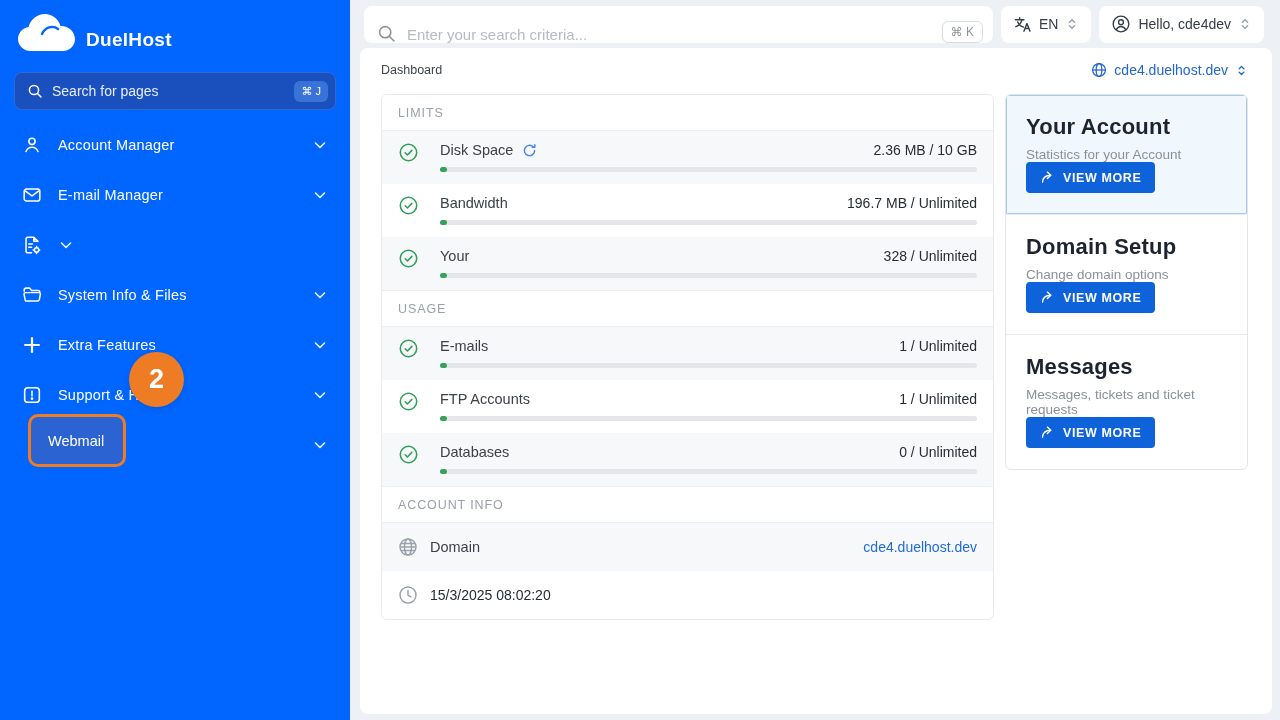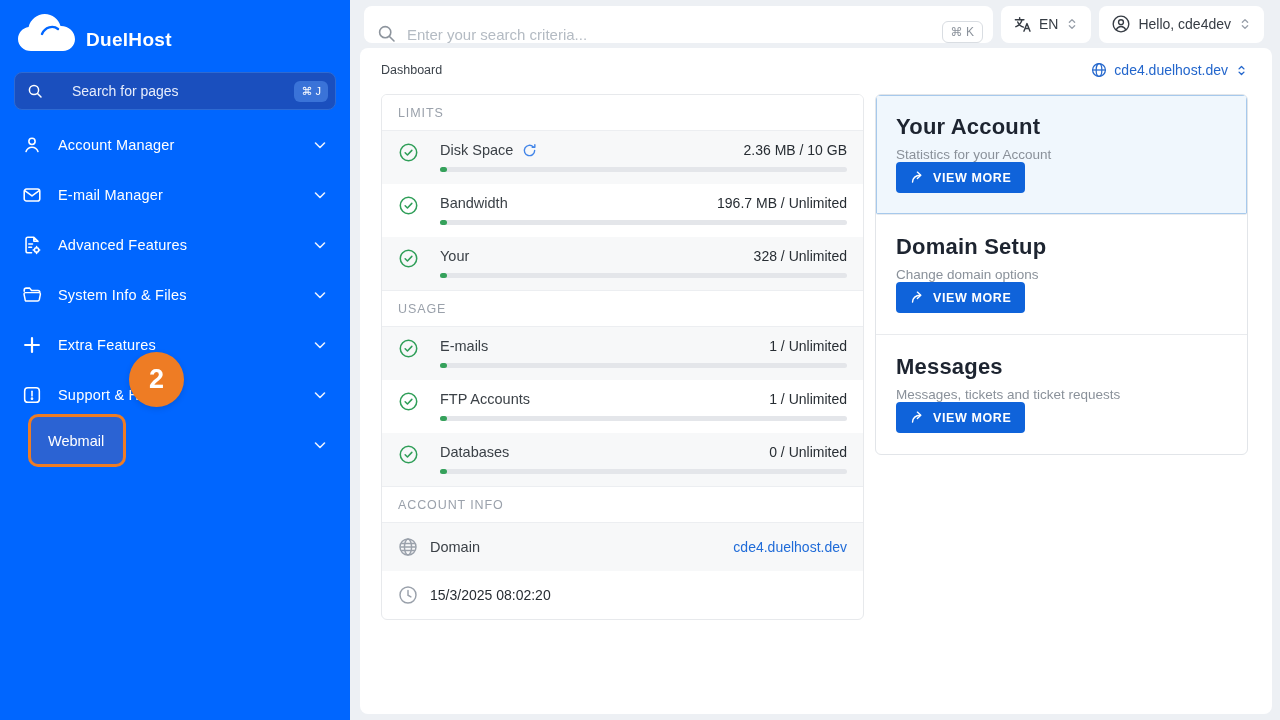--- a/index.html
+++ b/index.html
@@ -5,21 +5,21 @@
   * { margin:0; padding:0; box-sizing:border-box; }
   html,body { width:1280px; height:720px; overflow:hidden; }
   body { font-family:"Liberation Sans","DejaVu Sans",sans-serif; background:#edf0f4; position:relative; }
   svg { display:block; }
 
   
   .sidebar { position:absolute; left:0; top:0; width:350px; height:720px; background:#0066ff; }
   .logo { display:flex; align-items:center; gap:8px; padding:10px 14px 6px; }
   .logo-text { color:#fff; font-size:19px; font-weight:600; letter-spacing:.3px;margin-top:16px; }
   .side-search { margin:12px 14px 0; height:38px; background:#1a4fbe; border:1px solid #2e6ad2; border-radius:8px; display:flex; align-items:center; gap:9px; padding:0 7px 0 12px; }
-  .side-search input { flex:1; background:transparent; border:none; outline:none; color:#fff; font-size:14px; font-family:inherit; min-width:0;margin-left:20px; }
+  .side-search input { flex:1; background:transparent; border:none; outline:none; color:#fff; font-size:14px; font-family:inherit; min-width:0; }
   .side-search input::placeholder { color:#f2f6ff; opacity:.95; }
   .side-kbd { background:#3a73d8; color:#fff; font-size:11px; padding:4px 7px; border-radius:6px; white-space:nowrap; }
   .side-nav { margin-top:10px; }
   .nav-item { height:50px; display:flex; align-items:center; gap:14px; padding:0 22px 0 20px; color:#fff; cursor:pointer; }
   .nav-item .nav-ic { width:24px; display:flex; justify-content:center; }
   .nav-item .nav-label { flex:1; font-size:14.5px; letter-spacing:.2px; }
   .nav-chev { color:#eaf1ff; }
   .webmail-box { position:absolute; left:28px; top:414px; width:98px; height:53px; background:#2b63d3; border:3px solid #ee7c24; border-radius:10px; display:flex; align-items:center; padding-left:17px; color:#fff; font-size:14.5px; }
   .step-badge { position:absolute; left:129px; top:352px; width:55px; height:55px; border-radius:50%; background:#ee7c24; color:#fff; font-size:27px; font-weight:bold; display:flex; align-items:center; justify-content:center; box-shadow:0 2px 6px rgba(0,0,0,.12); }
 
@@ -33,21 +33,21 @@
   .top-btn { height:37px; background:#fff; border:none; border-radius:8px; display:flex; align-items:center; gap:7px; padding:0 12px; font-size:14px; font-family:inherit; color:#363c44; cursor:pointer; }
   .updown { color:#9aa1ab; }
 
   .panel { position:absolute; left:10px; right:8px; top:48px; bottom:6px; background:#fff; border-radius:8px; }
   .panel-head { display:flex; justify-content:space-between; align-items:center; padding:14px 24px 10px 21px; }
   .breadcrumb { font-size:12.5px; color:#3c434b; }
   .domain-picker { display:flex; align-items:center; gap:7px; color:#2366cc; font-size:14px; cursor:pointer; background:none; border:none; font-family:inherit; }
   .panel-body { display:flex; gap:11px; padding:6px 24px 0 21px; align-items:flex-start; }
 
   
-  .stats { width:483px; border:1px solid #e7e9ec; border-radius:6px; overflow:hidden; background:#fff; }
+  .stats { width:613px; border:1px solid #e7e9ec; border-radius:6px; overflow:hidden; background:#fff; }
   .sec-head { padding:11px 16px 10px; font-size:12.5px; letter-spacing:.9px; color:#9aa1ab; border-bottom:1px solid #eceef1; background:#fff; }
   .sec-head.bt { border-top:1px solid #eceef1; }
   .stat-row { display:flex; gap:21px; padding:11px 16px 12px; align-items:flex-start; }
   .stat-row.alt, .info-row.alt { background:#f7f8f9; }
   .stat-main { flex:1; }
   .stat-line { display:flex; justify-content:space-between; align-items:center; }
   .stat-label { font-size:14.5px; color:#3b4147; display:flex; align-items:center; gap:9px; }
   .stat-value { font-size:14px; color:#272d33; }
   .bar { margin-top:9px; height:5px; background:#e4e6ea; border-radius:3px; }
   .dot { width:7px; height:5px; background:#35a15b; border-radius:3px; }
@@ -122,21 +122,20 @@
     </div>
     <div class="nav-item">
       <span class="nav-ic">
         <svg width="22" height="22" viewBox="0 0 24 24" fill="none" stroke="#fff" stroke-width="1.7" stroke-linecap="round" stroke-linejoin="round">
             <path d="M14 3.5H7.5a2 2 0 0 0-2 2v13a2 2 0 0 0 2 2h4M14 3.5l4.5 4.5M14 3.5V8h4.5"></path>
             <path d="M8.5 11h4M8.5 14.5h3"></path>
             <circle cx="17" cy="17.5" r="2.4"></circle>
             <path d="M17 13.8v1.3M17 19.9v1.3M13.3 17.5h1.3M20.4 17.5h-1.3"></path>
           </svg>
       </span>
-      <span class="nav-label">Advanced Features</span>
       <span class="nav-chev">
           <svg width="16" height="16" viewBox="0 0 16 16">
             <path d="M3.5 6l4.5 4.5L12.5 6" fill="none" stroke="currentColor" stroke-width="1.6" stroke-linecap="round" stroke-linejoin="round"></path>
           </svg>
         </span>
     </div>
     <div class="nav-item">
       <span class="nav-ic">
         <svg width="22" height="22" viewBox="0 0 24 24" fill="none" stroke="#fff" stroke-width="1.7" stroke-linecap="round" stroke-linejoin="round">
             <path d="M3.5 8V6.5a2 2 0 0 1 2-2h4l2 2.5h7a2 2 0 0 1 2 2V9"></path>

